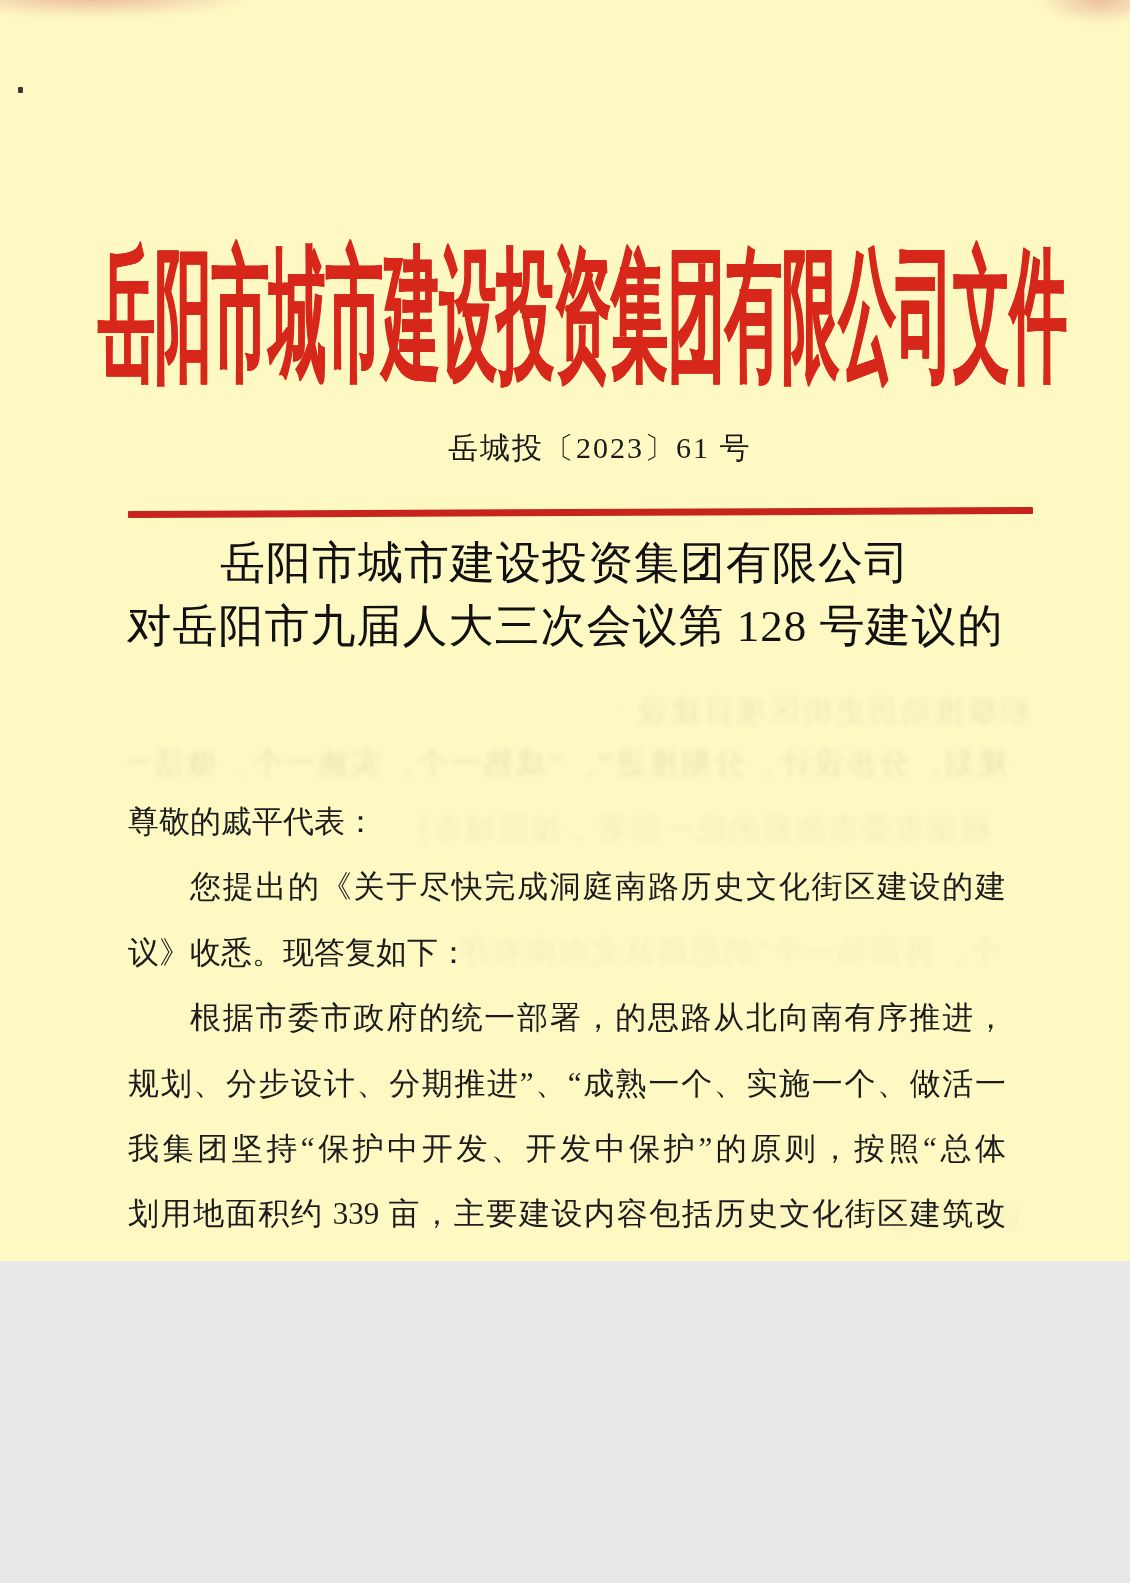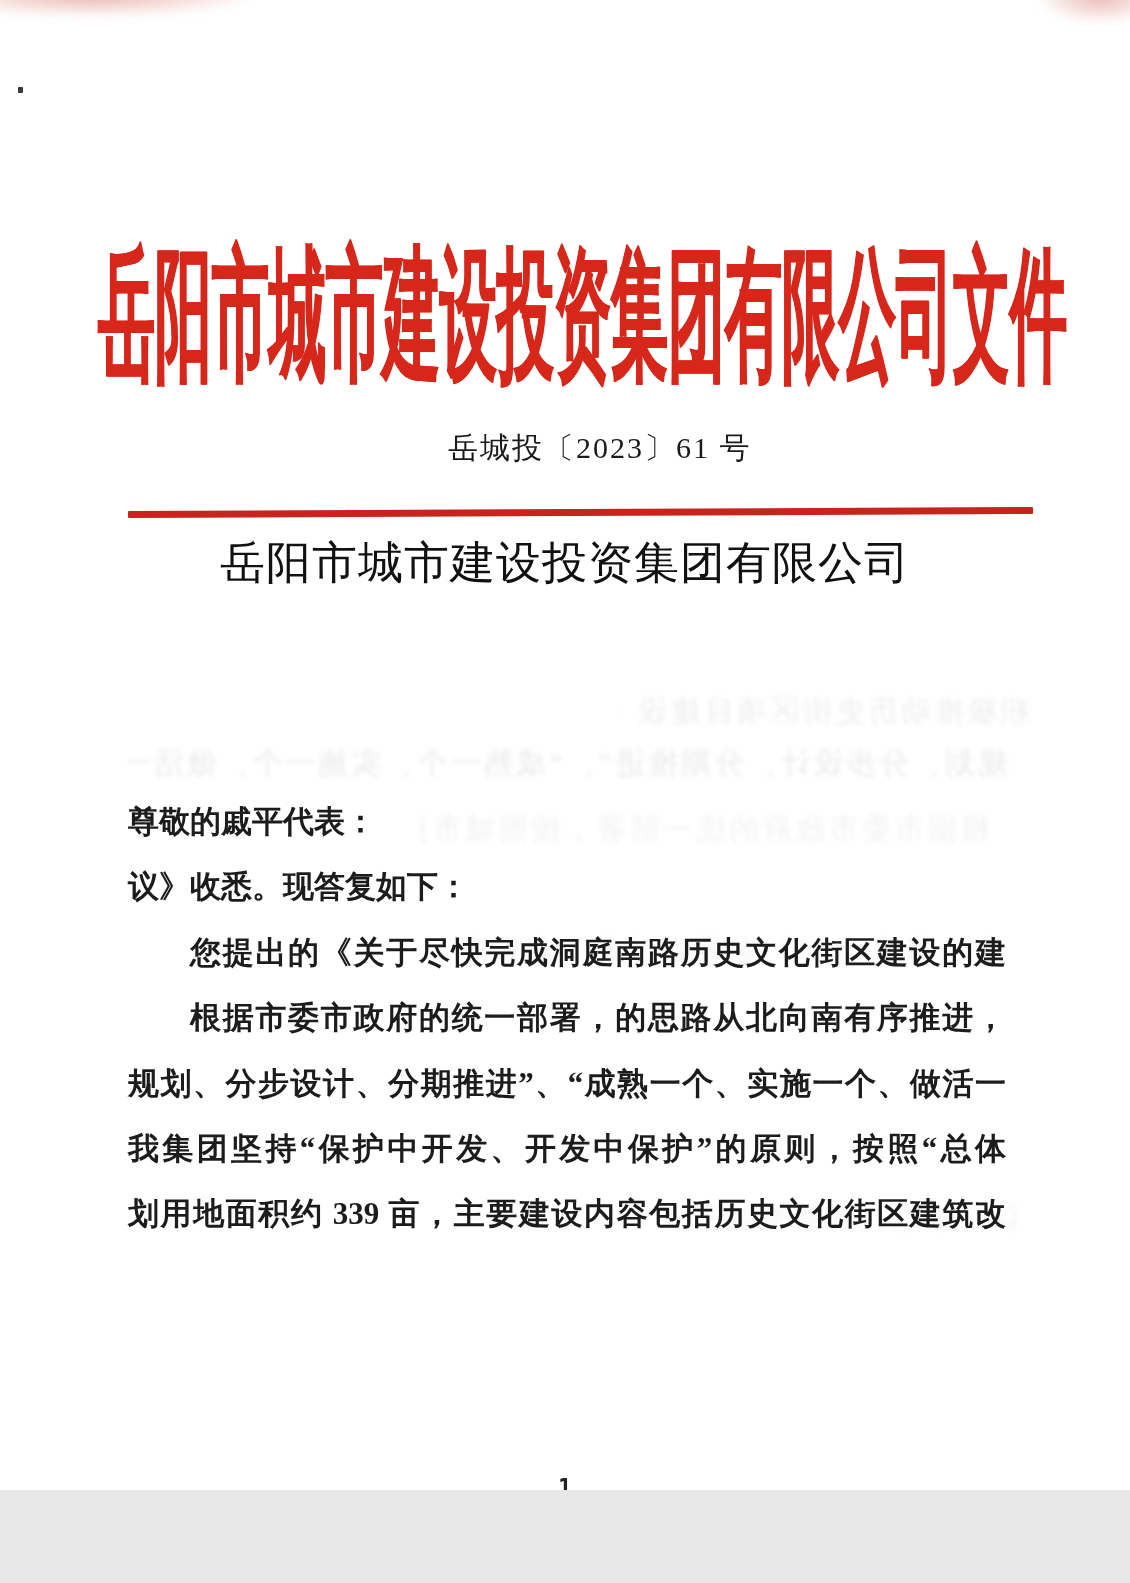--- a/index.html
+++ b/index.html
@@ -3,23 +3,23 @@
 <meta charset="utf-8">
 <style>
   html, body {
     margin: 0;
     padding: 0;
     background: #e8e8e8;
   }
   .page {
     position: relative;
     width: 1130px;
-    height: 1490px;
+    height: 1261px;
     margin: 0 auto;
-    background: #ffffff;
+    background: #fef9c3;
     overflow: hidden;
     font-family: "Liberation Serif", "DejaVu Serif", serif;
     color: #1e1e1e;
   }
 
   
   .smudge {
     position: absolute;
     pointer-events: none;
     filter: blur(4px);
@@ -117,21 +117,20 @@
     left: 128px;
     top: 789px;
     width: 878px;
     font-size: 31px;
     color: #1c1c1c;
   }
   .body-text .line {
     height: 65.4px;
     line-height: 65.4px;
     white-space: nowrap;
-    font-weight: bold;
   }
   .body-text .line.just {
     white-space: normal;
     text-align: justify;
     text-align-last: justify;
   }
   .body-text .line.indent {
     text-indent: 62px;
   }
 
@@ -166,26 +165,27 @@
   <div class="letterhead">岳阳市城市建设投资集团有限公司文件</div>
 
   <div class="doc-number-row">
     <span>岳城投〔2023〕61 号</span>
   </div>
 
   <div class="red-rule"></div>
 
   <div class="doc-title">
     <div class="title-line">岳阳市城市建设投资集团有限公司</div>
+    <div class="title-line">对岳阳市九届人大三次会议第 128 号建议的</div>
   </div>
 
   <div class="body-text">
     <div class="line">尊敬的戚平代表：</div>
+    <div class="line just indent">您提出的《关于尽快完成洞庭南路历史文化街区建设的建</div>
     <div class="line">议》收悉。现答复如下：</div>
-    <div class="line just indent">您提出的《关于尽快完成洞庭南路历史文化街区建设的建</div>
     <div class="line just indent">根据市委市政府的统一部署，的思路从北向南有序推进，</div>
     <div class="line just">规划、分步设计、分期推进”、“成熟一个、实施一个、做活一</div>
     <div class="line just">我集团坚持“保护中开发、开发中保护”的原则，按照“总体</div>
     <div class="line just">划用地面积约 339 亩，主要建设内容包括历史文化街区建筑改</div>
   </div>
 
   <div class="page-number">1</div>
 
 </div>
 

